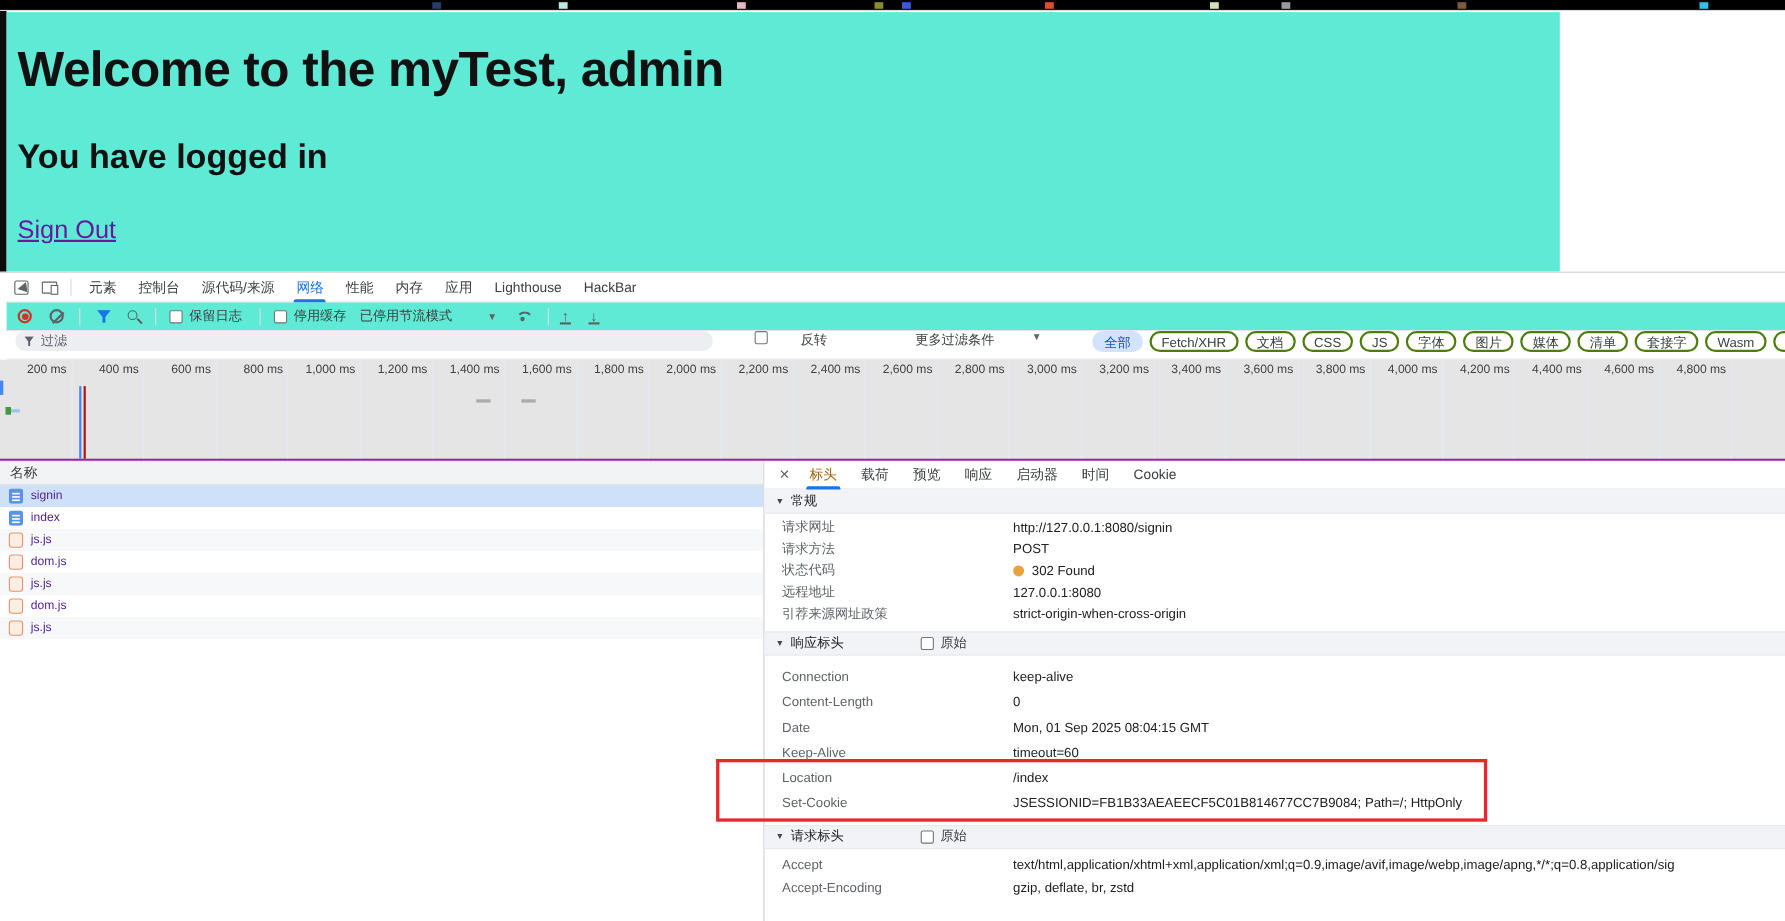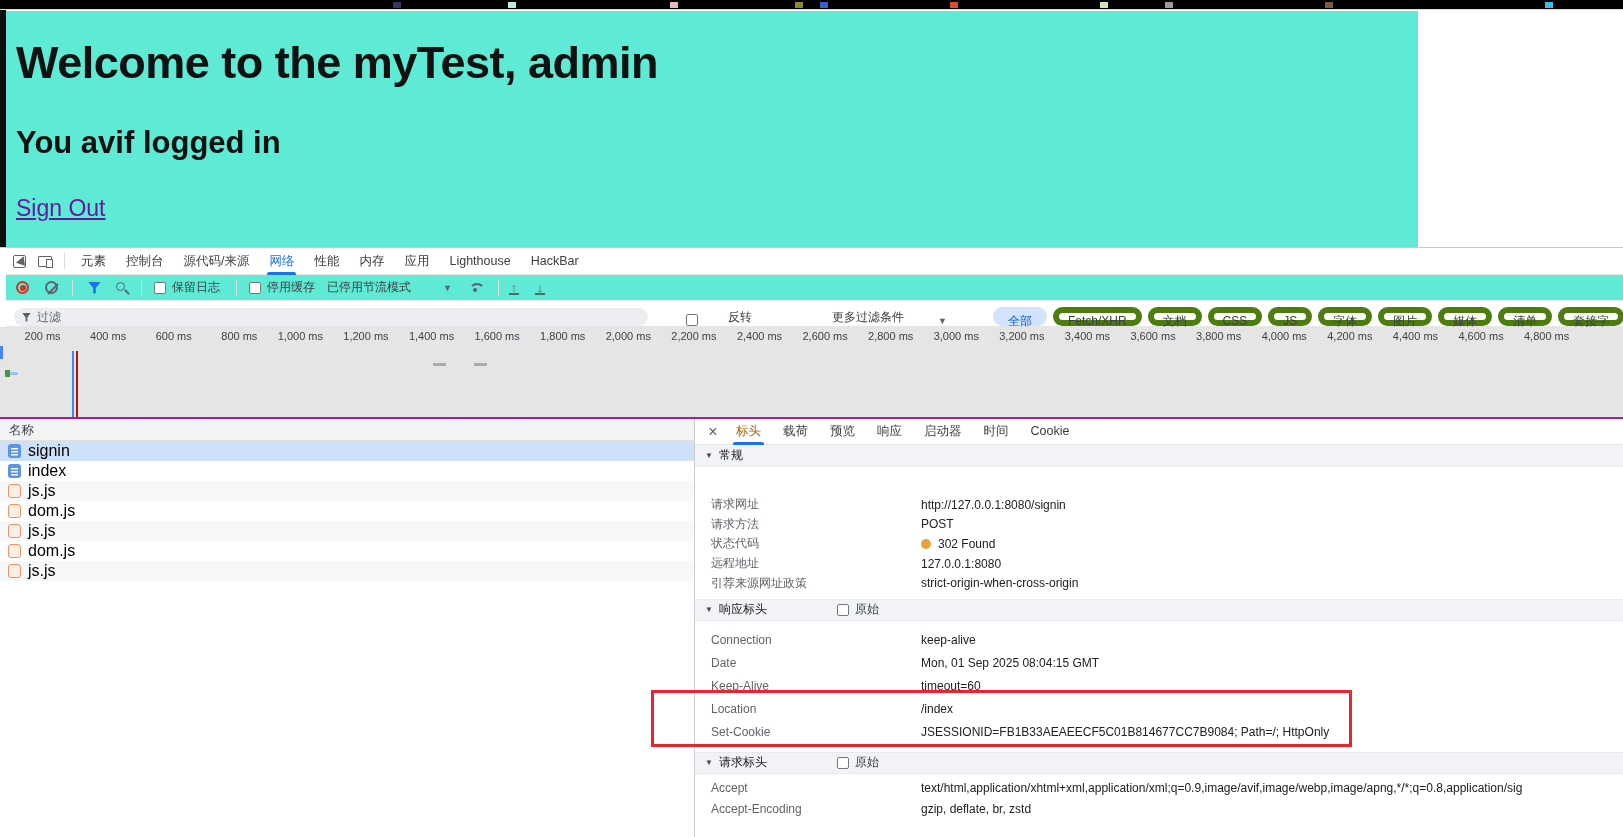--- a/index.html
+++ b/index.html
@@ -68,43 +68,43 @@
          border:2px solid #5f6368; border-radius:50%;
          border-color:#5f6368 transparent transparent transparent; transform:rotate(0deg); }
   .wifi::after { content:""; position:absolute; left:5.5px; top:6px; width:4px; height:4px;
          background:#5f6368; border-radius:50%; }
   .harr { position:relative; font-size:13px; color:#5f6368; width:18px; text-align:center; }
   .harr .bar { position:absolute; left:4px; right:4px; height:1.8px; background:#5f6368; }
   .harr.up .bar { bottom:0; } .harr.dn .bar { bottom:0; }
 
   
   .filter-row { position:absolute; left:6px; top:53px; width:1617px; height:26px; display:flex;
-                align-items:flex-end; border-bottom:1px solid #e6e6e6; background:#fff;gap:24px; }
+                align-items:flex-start; border-bottom:1px solid #e6e6e6; background:#fff;gap:24px; }
   .filter-pill { display:flex; align-items:center; gap:6px; width:634px; height:18px; margin-left:8px;
                 border-radius:9px; background:#eceef2; padding:0 8px; color:#5f6368; flex:none;}
   .filter-pill .f-ic { width:9px; height:9px; clip-path:polygon(0 0,100% 0,60% 55%,60% 100%,40% 100%,40% 55%);
                 background:#5f6368; flex:none; }
   .chips { display:flex; align-items:center; gap:6px; margin-left:14px; }
-  .chip { height:19px; line-height:17px; padding:0 9px; border:6px solid #4d7c0f; border-radius:10px;
+  .chip { height:19px; line-height:17px; padding:0 9px; border:2px solid #4d7c0f; border-radius:10px;
           background:#fff; color:#3c4043; white-space:nowrap; }
   .chip.selected { background:#d3e3fd; border-color:#d3e3fd; color:#0b57d0; }
 
   
   .overview { position:absolute; left:0; top:79px; width:1623px; height:92px;
               border-bottom:2px solid #a21caf; background:#e5e5e5; display:flex; overflow:hidden;}
   .ov-col { flex:none; width:65.6px; height:100%; border-right:1px solid #e4e9f1;
             font-size:11px; color:#3f4144; text-align:right; padding:3px 4px 0 0; }
   .ov-mark { position:absolute; }
 
   
   .req-pane { position:absolute; left:0; top:171px; width:694px; height:419px; background:#fff; }
   .req-head { height:22px; line-height:22px; padding-left:9px; background:#f1f3f4; color:#3c4043;
               border-bottom:1px solid #e0e0e0; font-size:12.5px; }
   .req-row { display:flex; align-items:center; height:20px; padding-left:8px; gap:7px;
-             font-size:16px; color:#000000; }
+             font-size:11px; color:#4c1d95; }
   .req-row:nth-child(odd) { background:#f7f8fa; }
   .req-row.selected { background:#cfe1f8; }
   .fi { flex:none; width:13px; height:14px; border-radius:3px; }
   .fi.doc { background:#5b93e8;
         background-image:linear-gradient(#fff,#fff),linear-gradient(#fff,#fff),linear-gradient(#fff,#fff);
         background-size:7px 1.5px,7px 1.5px,7px 1.5px; background-position:3px 4px,3px 7px,3px 10px;
         background-repeat:no-repeat; }
   .fi.script { background:#fdeee3; border:1px solid #e8936a; color:#e8710a; font-size:8.5px;
         display:flex; align-items:center; justify-content:center; font-weight:700; border-radius:3px;}
 
@@ -123,21 +123,21 @@
               border-top:1px solid #e8eaed; border-bottom:1px solid #e8eaed; color:#202124; }
   .sec-head .tri { font-size:8px; color:#474747; margin-right:6px; }
   .sec-head .raw { display:flex; align-items:center; gap:6px; margin-left:70px; color:#3c4043; }
   .kv { display:flex; align-items:center; padding-left:16px; }
   .kv .k { flex:none; width:210px; color:#5f6368; }
   .kv .v { color:#202124; white-space:nowrap; overflow:hidden; display:flex; align-items:center; }
   .kv .dot { display:none; width:10px; height:10px; border-radius:50%; background:#e8a33d;
              margin-right:7px; flex:none; }
   .kv.has-dot .dot { display:inline-block; }
   .gen-rows .kv { height:19.6px; }
-  .gen-rows { padding-top:3px; padding-bottom:6px;margin-top:25px; }
+  .gen-rows { padding-top:3px; padding-bottom:6px; }
   .hdr-rows .kv { height:23px; }
   .hdr-rows { padding-top:8px; padding-bottom:8px; }
   .req-hdr-rows .kv { height:21px; }
   .req-hdr-rows { padding-top:4px; }
 
   
   .red-box { position:absolute; left:651px; top:690px; width:701px; height:57px;
              border:3.5px solid #e8272c; z-index:9; pointer-events:none; }
 </style>
 </head>
@@ -152,21 +152,21 @@
   <span class="frag" style="left:950px;background:#e04a2f"></span>
   <span class="frag" style="left:1100px;background:#cfe3b8"></span>
   <span class="frag" style="left:1165px;background:#9a9a9a"></span>
   <span class="frag" style="left:1325px;background:#7a5a3a"></span>
   <span class="frag" style="left:1545px;background:#34c0e8"></span>
 </div>
 <div class="left-strip"></div>
 
 <div class="page">
   <h1>Welcome to the myTest, admin</h1>
-  <h2>You avif logged in</h2>
+  <h2>You have logged in</h2>
   <a href="#">Sign Out</a>
 </div>
 
 <div class="devtools">
 
   <div class="dt-tabs">
     <div class="icon-btn">
         <span class="insp"></span>
       </div>
     <div class="icon-btn">
@@ -427,20 +427,24 @@
         <span>原始</span>
       </span>
     </div>
     <div class="hdr-rows">
 
         <div class="kv">
           <span class="k">Connection</span>
           <span class="v">keep-alive</span>
         </div>
 
+        <div class="kv">
+          <span class="k">Content-Length</span>
+          <span class="v">0</span>
+        </div>
 
         <div class="kv">
           <span class="k">Date</span>
           <span class="v">Mon, 01 Sep 2025 08:04:15 GMT</span>
         </div>
 
         <div class="kv">
           <span class="k">Keep-Alive</span>
           <span class="v">timeout=60</span>
         </div>

